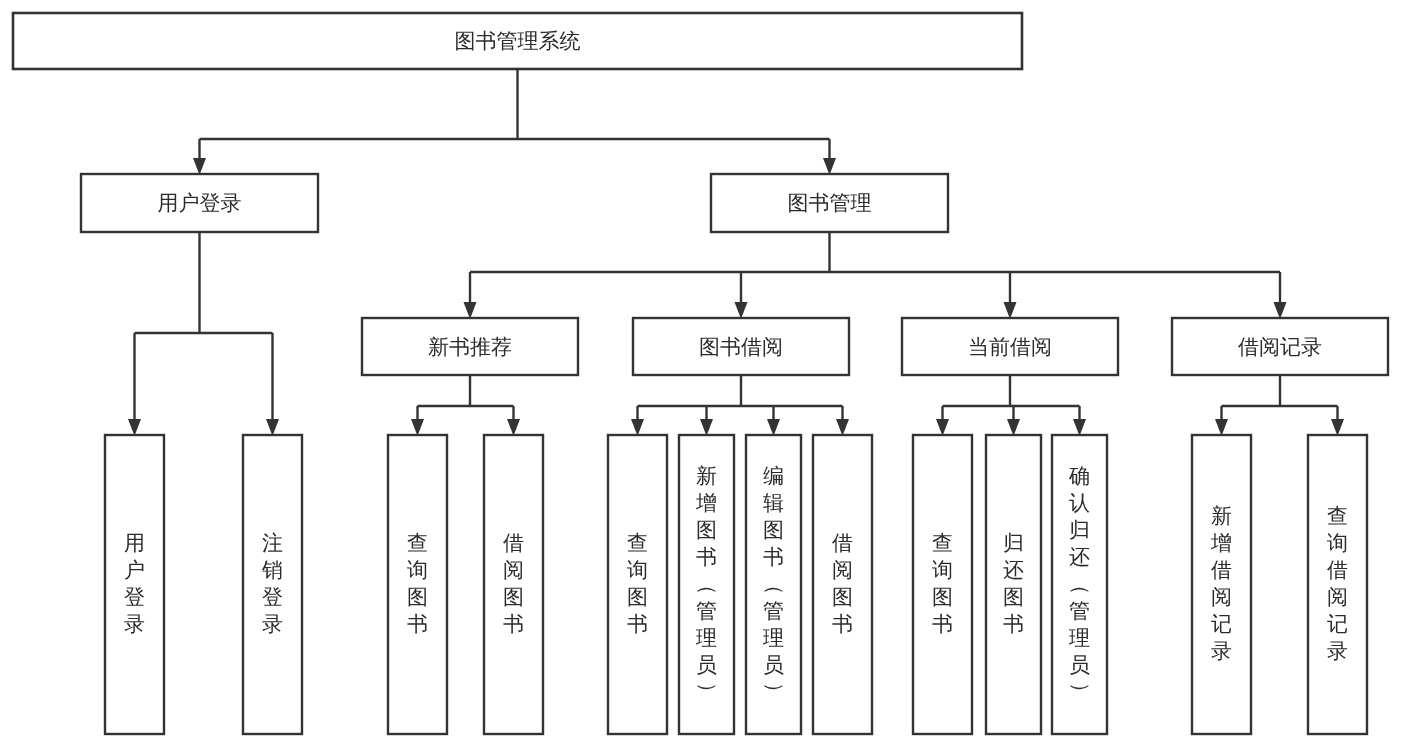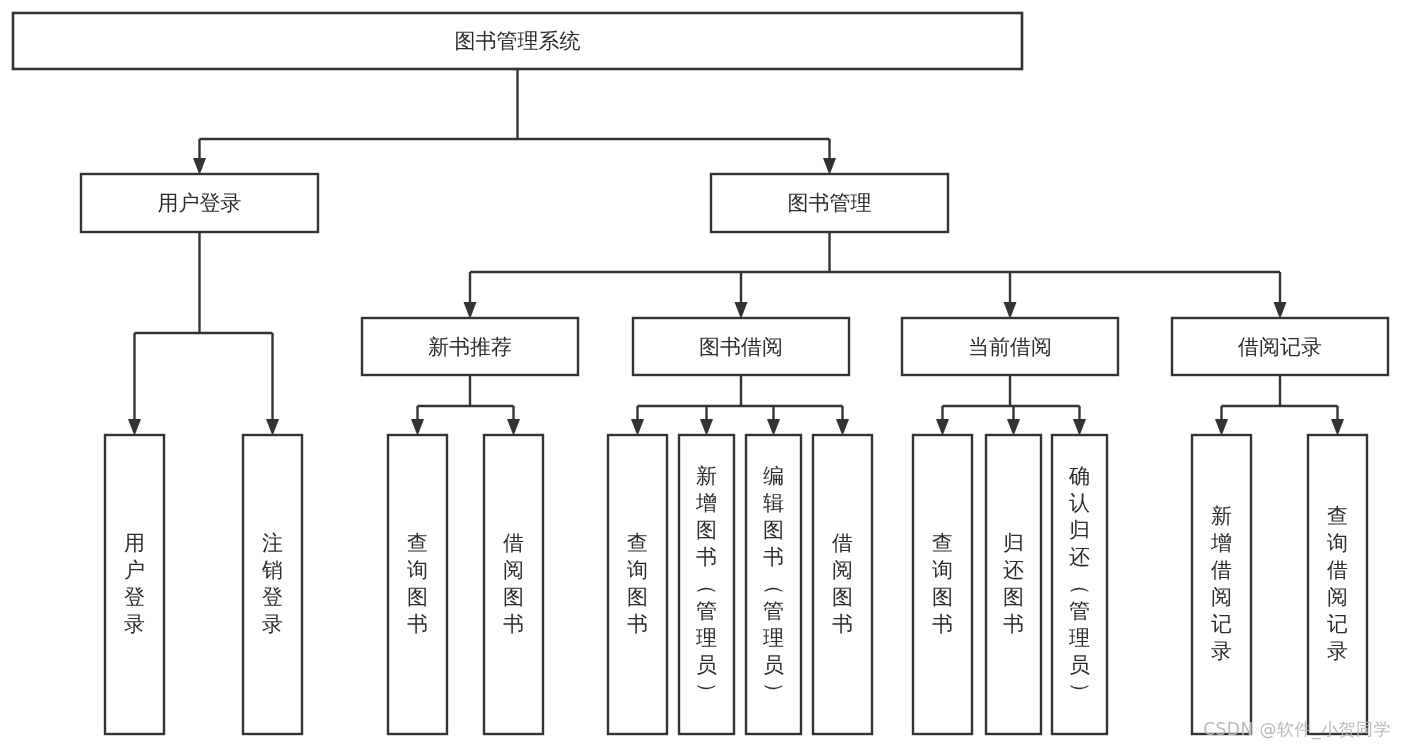--- a/index.html
+++ b/index.html
@@ -279,14 +279,13 @@
           <rect x="1308" y="435" width="59" height="299" class="node-box"></rect>
           <text x="1337.5" y="517" class="node-label-v-char">查</text>
           <text x="1337.5" y="544" class="node-label-v-char">询</text>
           <text x="1337.5" y="571" class="node-label-v-char">借</text>
           <text x="1337.5" y="598" class="node-label-v-char">阅</text>
           <text x="1337.5" y="625" class="node-label-v-char">记</text>
           <text x="1337.5" y="652" class="node-label-v-char">录</text>
         </g>
       </g>
   </svg>
-  <div class="watermark">CSDN @软件_小贺同学</div>
 </div>
 
 </body></html>

